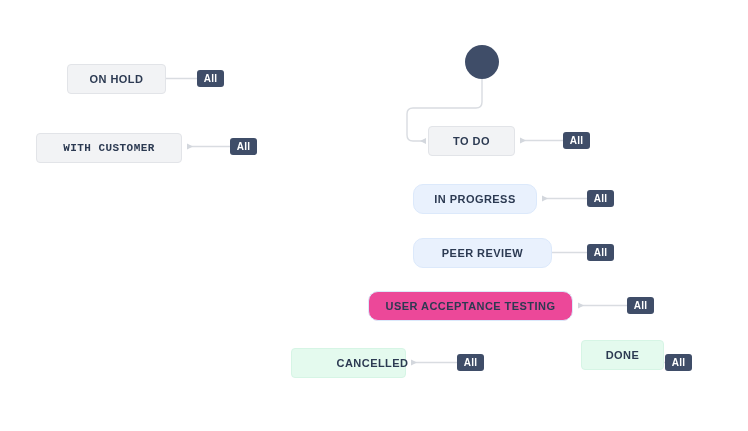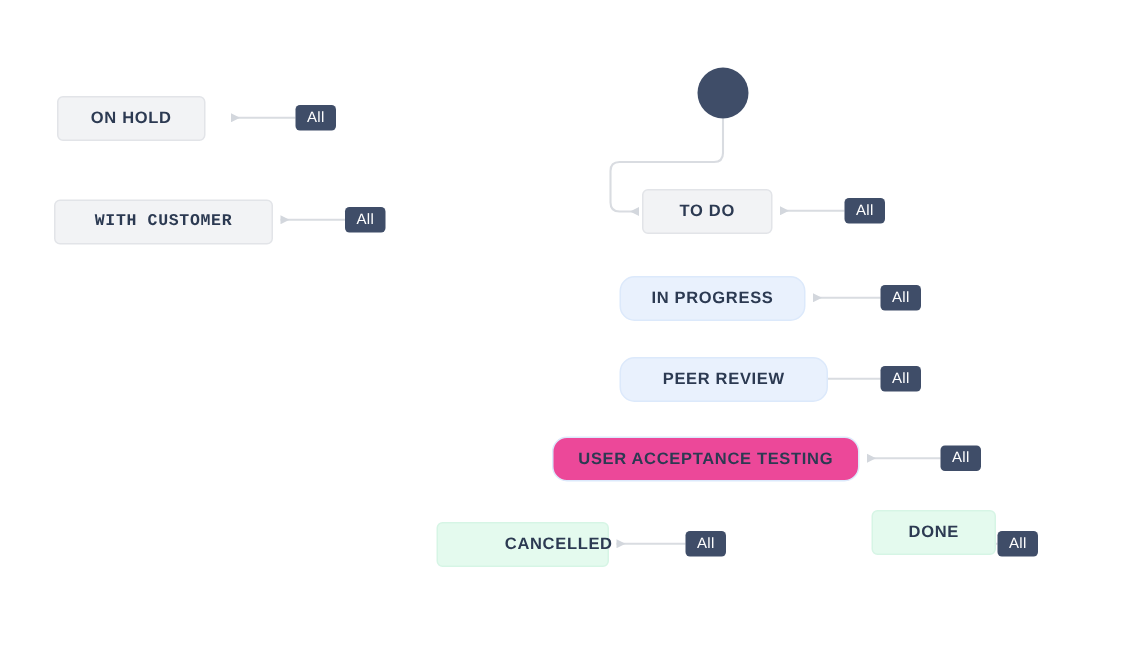--- a/index.html
+++ b/index.html
@@ -64,21 +64,21 @@
   .badge {
     position: absolute;
     box-sizing: border-box;
     display: flex;
     align-items: center;
     justify-content: center;
     background: #3f4d68;
     color: #ffffff;
     border-radius: 3px;
     font-size: 10px;
-    font-weight: normal;
+    font-weight: bold;
     letter-spacing: 0.2px;
     white-space: nowrap;
     user-select: none;
     text-align: right;
   }
 </style>
 </head>
 <body>
 
 <div id="canvas">
@@ -97,21 +97,21 @@
         <path d="M587,252.5 L542,252.5" fill="none" stroke="#d9dce1" stroke-width="1.4" marker-end="url(#arrowhead)"></path>
         <path d="M627,305.5 L578,305.5" fill="none" stroke="#d9dce1" stroke-width="1.4" marker-end="url(#arrowhead)"></path>
         <path d="M457,362.5 L411,362.5" fill="none" stroke="#d9dce1" stroke-width="1.4" marker-end="url(#arrowhead)"></path>
         <path d="M665,362.5 L621,362.5" fill="none" stroke="#d9dce1" stroke-width="1.4" marker-end="url(#arrowhead)"></path>
         <path d="M482,79 L482,102 Q482,108 476,108 L413,108 Q407,108 407,114 L407,135 Q407,141 413,141 L426,141" fill="none" stroke="#d9dce1" stroke-width="1.4" marker-end="url(#arrowhead)"></path>
       </g>
   </svg>
 
   <div id="nodes-container">
       <div class="start-circle" style="left: 465px; top: 45px; width: 34px; height: 34px; background: rgb(63, 77, 104);"></div>
-      <div class="node gray" style="left: 38px; top: 64px; width: 99px; height: 30px; background: rgb(242, 243, 245);">ON HOLD</div>
+      <div class="node gray" style="left: 67px; top: 64px; width: 99px; height: 30px; background: rgb(242, 243, 245);">ON HOLD</div>
       <div class="node gray" style="left: 36px; top: 133px; width: 146px; height: 30px; background: rgb(242, 243, 245); font-family: Liberation Mono, monospace;">WITH CUSTOMER</div>
       <div class="node gray" style="left: 428px; top: 126px; width: 87px; height: 30px; background: rgb(242, 243, 245);">TO DO</div>
       <div class="node blue" style="left: 413px; top: 184px; width: 124px; height: 30px; background: rgb(233, 241, 253);">IN PROGRESS</div>
       <div class="node blue" style="left: 413px; top: 238px; width: 139px; height: 30px; background: rgb(233, 241, 253);">PEER REVIEW</div>
       <div class="node blue" style="left: 368px; top: 291px; width: 205px; height: 30px; background: #ec4899;">USER ACCEPTANCE TESTING</div>
       <div class="node green" style="left: 291px; top: 348px; width: 115px; height: 30px; background: rgb(228, 250, 238); padding-left: 48px;">CANCELLED</div>
       <div class="node green" style="left: 533px; top: 340px; width: 83px; height: 30px; background: rgb(228, 250, 238); margin-left: 48px;">DONE</div>
     </div>
   <div id="badges-container">
       <div class="badge" style="left: 197px; top: 70px; width: 27px; height: 17px;">All</div>

